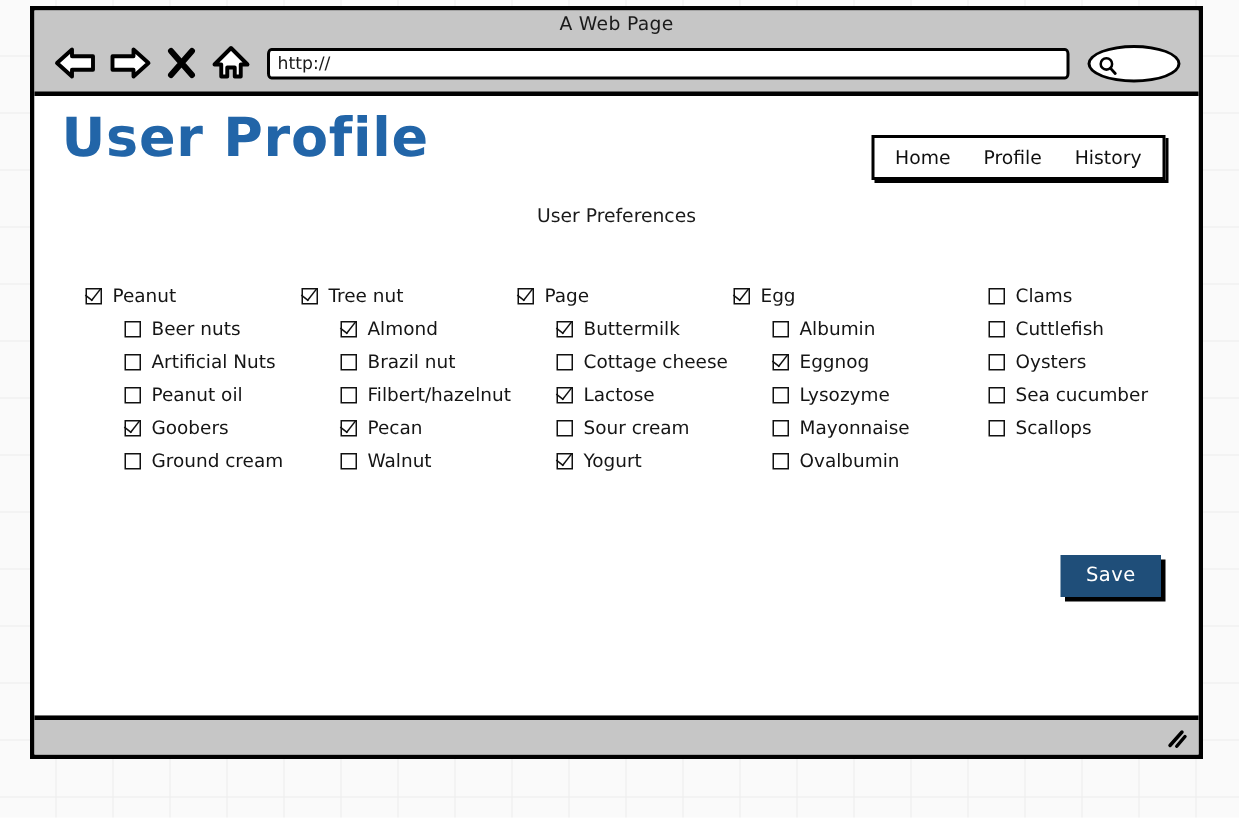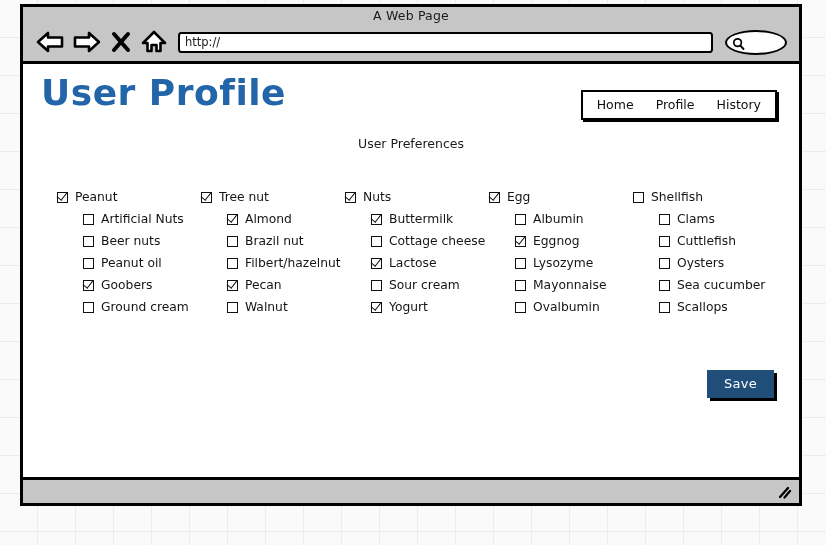--- a/index.html
+++ b/index.html
@@ -284,25 +284,25 @@
     <div class="section-label">User Preferences</div>
 
     <div class="columns" id="columns">
         <div class="column">
           <div class="cb-row">
             <span class="cb-box checked"></span>
             <span class="cb-label">Peanut</span>
           </div>
           <div class="cb-row child">
             <span class="cb-box"></span>
+            <span class="cb-label">Beer nuts</span>
+          </div>
+          <div class="cb-row child">
+            <span class="cb-box"></span>
             <span class="cb-label">Artificial Nuts</span>
-          </div>
-          <div class="cb-row child">
-            <span class="cb-box"></span>
-            <span class="cb-label">Beer nuts</span>
           </div>
           <div class="cb-row child">
             <span class="cb-box"></span>
             <span class="cb-label">Peanut oil</span>
           </div>
           <div class="cb-row child">
             <span class="cb-box checked"></span>
             <span class="cb-label">Goobers</span>
           </div>
           <div class="cb-row child">
@@ -332,21 +332,21 @@
             <span class="cb-label">Pecan</span>
           </div>
           <div class="cb-row child">
             <span class="cb-box"></span>
             <span class="cb-label">Walnut</span>
           </div>
         </div>
         <div class="column">
           <div class="cb-row">
             <span class="cb-box checked"></span>
-            <span class="cb-label">Nuts</span>
+            <span class="cb-label">Page</span>
           </div>
           <div class="cb-row child">
             <span class="cb-box checked"></span>
             <span class="cb-label">Buttermilk</span>
           </div>
           <div class="cb-row child">
             <span class="cb-box"></span>
             <span class="cb-label">Cottage cheese</span>
           </div>
           <div class="cb-row child">
@@ -382,24 +382,20 @@
           <div class="cb-row child">
             <span class="cb-box"></span>
             <span class="cb-label">Mayonnaise</span>
           </div>
           <div class="cb-row child">
             <span class="cb-box"></span>
             <span class="cb-label">Ovalbumin</span>
           </div>
         </div>
         <div class="column">
-          <div class="cb-row">
-            <span class="cb-box"></span>
-            <span class="cb-label">Shellfish</span>
-          </div>
           <div class="cb-row child">
             <span class="cb-box"></span>
             <span class="cb-label">Clams</span>
           </div>
           <div class="cb-row child">
             <span class="cb-box"></span>
             <span class="cb-label">Cuttlefish</span>
           </div>
           <div class="cb-row child">
             <span class="cb-box"></span>

